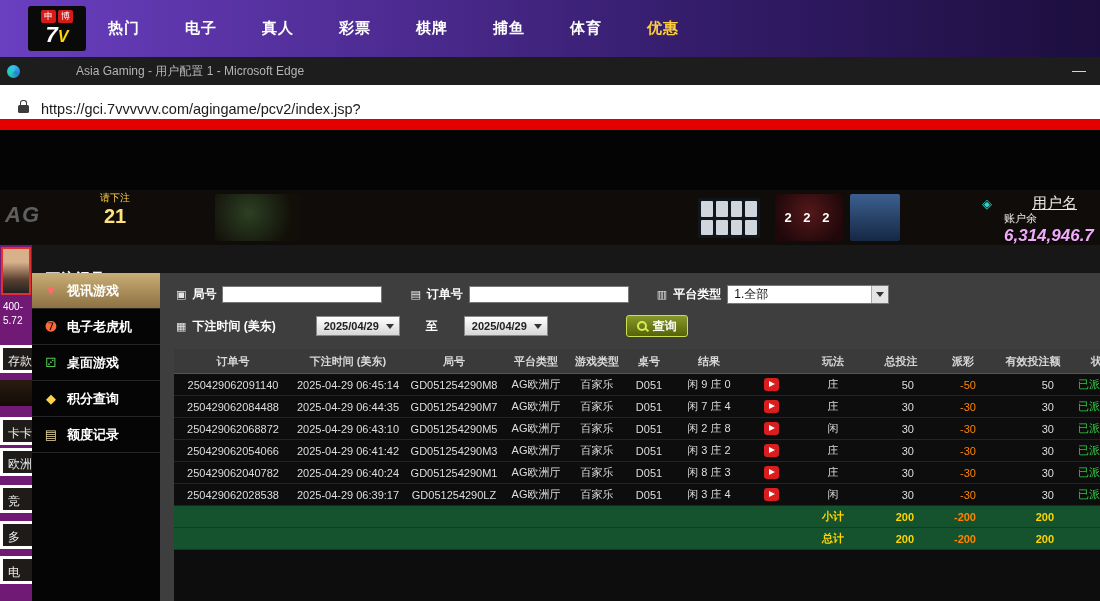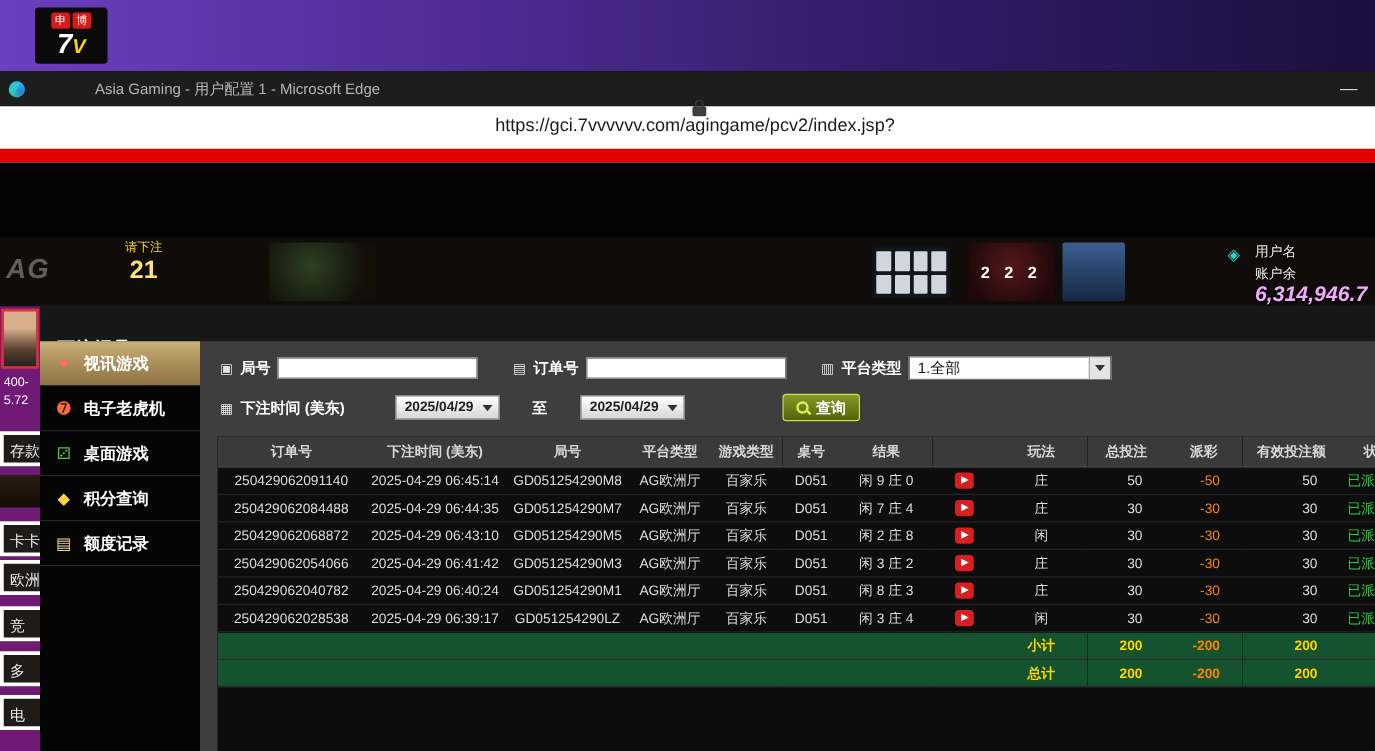--- a/index.html
+++ b/index.html
@@ -25,21 +25,21 @@
   .titlebar{position:absolute;left:0;top:57px;width:1100px;height:28px;background:#1d1d1d;
     display:flex;align-items:center;gap:48px;}
   .edge-icon{width:13px;height:13px;margin-left:7px;border-radius:50%;
     background:conic-gradient(#35c1f1,#2b7cd3,#24d0b0,#35c1f1);}
   .win-title{color:#b5b5b5;font-size:12px;margin-left:8px;}
   .min-btn{position:absolute;right:14px;top:0;height:28px;line-height:26px;color:#d5d5d5;
     font-size:14px;cursor:pointer;}
 
   
   .addressbar{position:absolute;left:0;top:85px;width:1100px;height:48px;background:#ffffff;
-    display:flex;align-items:center;border-bottom:1px solid #ddd;box-sizing:border-box;flex-direction:column;}
+    display:flex;align-items:center;border-bottom:1px solid #ddd;box-sizing:border-box;}
   .lock{position:relative;width:11px;height:8px;background:#3c3c3c;border-radius:1.5px;margin-left:18px;}
   .lock::before{content:"";position:absolute;top:-5px;left:2px;width:5px;height:5px;
     border:1.6px solid #3c3c3c;border-bottom:none;border-radius:3px 3px 0 0;}
   .url{color:#1b1b1b;font-size:14.5px;margin-left:12px;}
 
   .redline{position:absolute;left:0;top:119px;width:1100px;height:11px;background:#e40000;}
 
   
   .content{position:absolute;left:0;top:130px;width:1100px;height:471px;background:#040404;}
 
@@ -55,21 +55,21 @@
   .card-grid{position:absolute;left:698px;top:8px;width:62px;height:40px;background:#10161c;
     display:grid;grid-template-columns:repeat(4,1fr);gap:3px;padding:3px;box-sizing:border-box;}
   .card-grid div{background:#cfd6dd;border-radius:1px;}
   .num-box{position:absolute;left:775px;top:4px;width:68px;height:47px;border-radius:2px;
     background:radial-gradient(circle at 50% 40%,#55181a,#20080a 80%);
     color:#fff;font-weight:bold;font-size:13px;letter-spacing:4px;
     display:flex;align-items:center;justify-content:center;}
   .thumb-b{position:absolute;left:850px;top:4px;width:50px;height:47px;border-radius:2px;
     background:linear-gradient(#3c5f8f,#152844);}
   .user-icon{position:absolute;left:982px;top:6px;color:#2ad4c8;font-size:13px;}
-  .user-lbl1{position:absolute;left:1004px;top:4px;color:#eaeaea;font-size:11px;}
+  .user-lbl1{position:absolute;left:1032px;top:4px;color:#eaeaea;font-size:15px;text-decoration:underline;}
   .user-lbl2{position:absolute;left:1004px;top:21px;color:#eaeaea;font-size:11px;}
   .balance{position:absolute;left:1004px;top:36px;color:#f0abfc;font-size:17px;font-weight:bold;
     font-style:italic;text-shadow:0 1px 1px #000;white-space:nowrap;}
 
   
   .rail{position:absolute;left:0;top:115px;width:32px;height:356px;overflow:hidden;background:#701a75;}
   .avatar{position:absolute;left:1px;top:2px;width:26px;height:44px;border:2px solid #e03030;
     background:linear-gradient(#d8b08c 30%,#5a4030 70%,#222);}
   .rail-txt{position:absolute;left:3px;color:#fff;font-size:10px;white-space:nowrap;}
   .rail-item{position:absolute;left:0;width:60px;height:28px;background:#1e1b18;
@@ -148,20 +148,30 @@
   <div class="topnav">
     <div class="logo">
       <div class="logo-tiles">
         <span class="logo-tile">申</span>
         <span class="logo-tile">博</span>
       </div>
       <div class="logo-word">
         <span class="logo-big">7</span>
         <span class="logo-small">V</span>
       </div>
+    </div>
+    <div class="nav-items">
+      <span class="nav-item">热门</span>
+      <span class="nav-item">电子</span>
+      <span class="nav-item">真人</span>
+      <span class="nav-item">彩票</span>
+      <span class="nav-item">棋牌</span>
+      <span class="nav-item">捕鱼</span>
+      <span class="nav-item">体育</span>
+      <span class="nav-item hl">优惠</span>
     </div>
   </div>
 
   <div class="titlebar">
     <span class="edge-icon"></span>
     <span class="win-title">Asia Gaming - 用户配置 1 - Microsoft Edge</span>
     <span class="min-btn">—</span>
   </div>
 
   <div class="addressbar">

